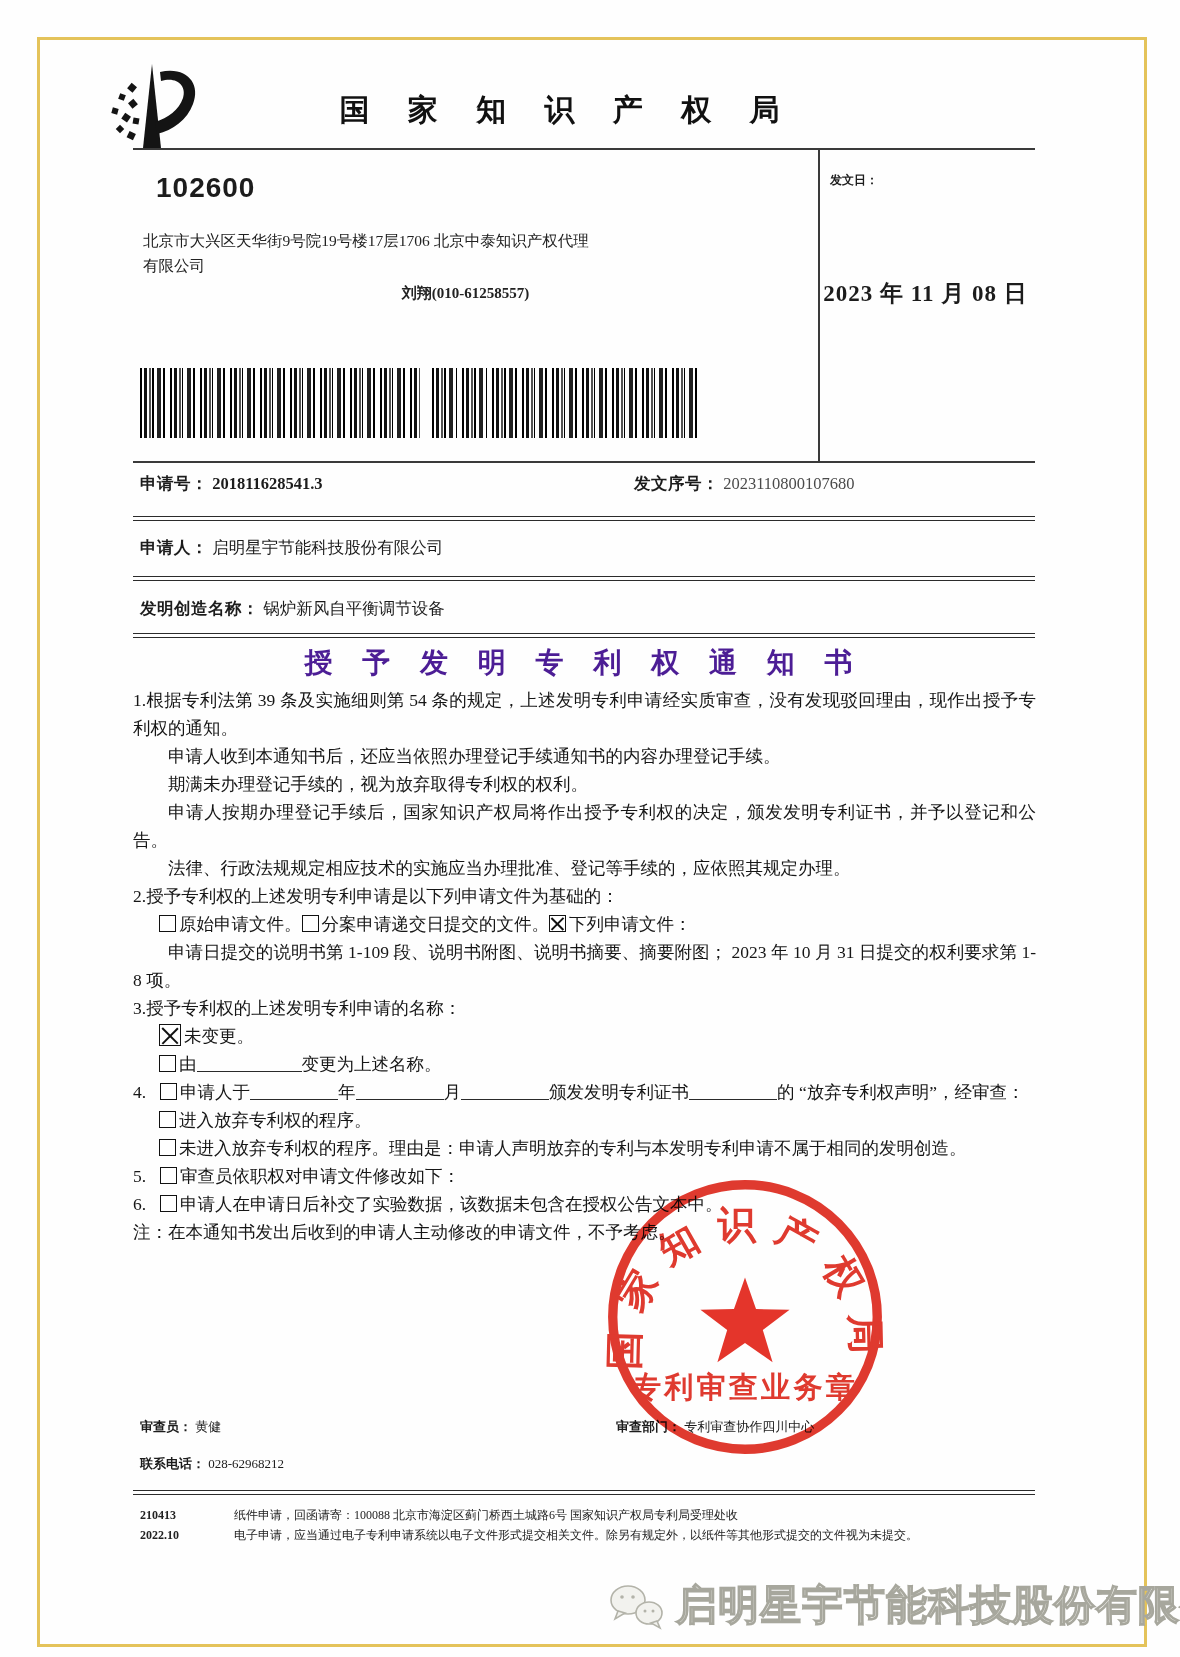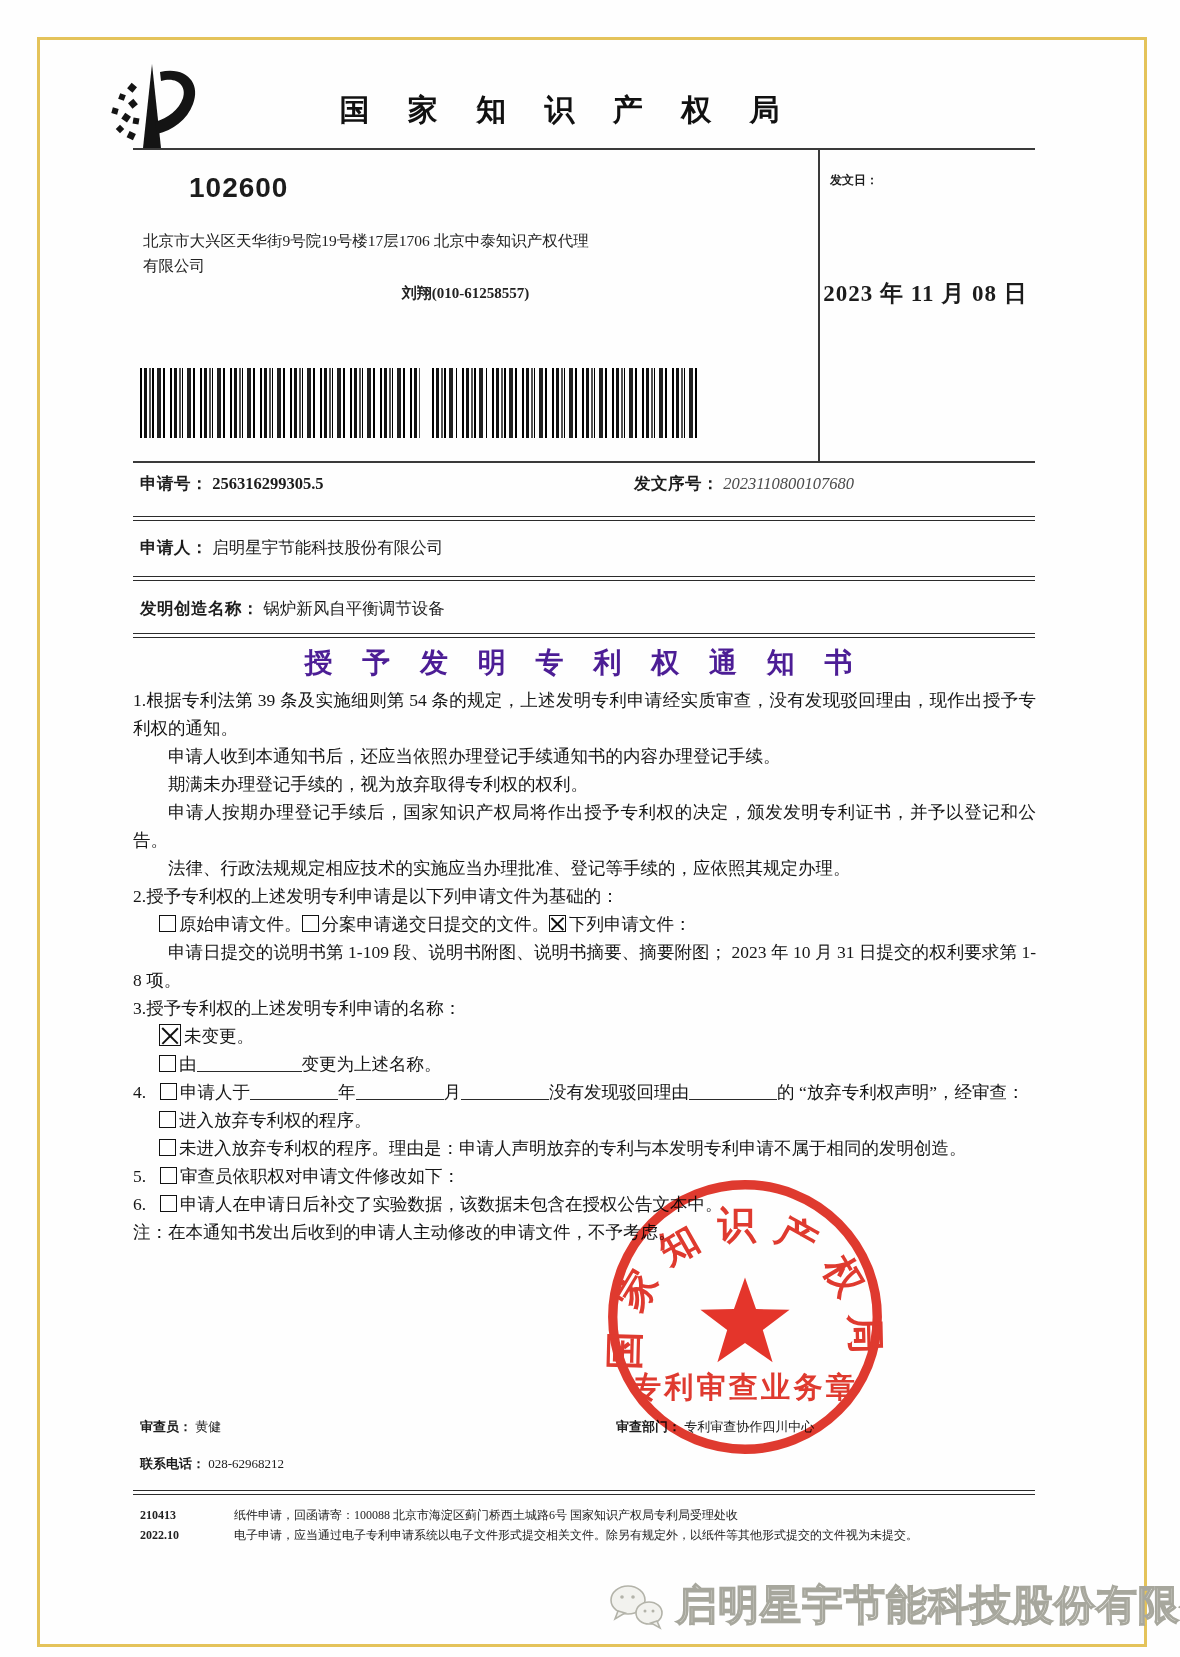--- a/index.html
+++ b/index.html
@@ -10,42 +10,42 @@
   
   .logo{position:absolute;left:103px;top:62px;width:104px;height:92px;z-index:2;}
   .org-title{position:absolute;left:116px;top:90px;width:902px;text-align:center;
              font-size:30px;font-weight:bold;letter-spacing:15px;color:#111;
              font-family:"Liberation Sans","DejaVu Sans",sans-serif;}
   .sline{position:absolute;left:133px;width:902px;border-top:2.4px solid #3a3a3a;z-index:2;}
   .dline{position:absolute;left:133px;width:902px;height:3.4px;
          border-top:1.8px solid #2b2b2b;border-bottom:1.8px solid #2b2b2b;z-index:2;}
   .vline{position:absolute;left:818px;top:150px;height:313px;border-left:2.2px solid #3a3a3a;z-index:2;}
   
-  .postal{position:absolute;left:189px;top:172px;font-size:28px;font-weight:bold;letter-spacing:1px;
+  .postal{position:absolute;left:156px;top:172px;font-size:28px;font-weight:bold;letter-spacing:1px;
           font-family:"Liberation Sans","DejaVu Sans",sans-serif;text-align:center;}
   .addr{position:absolute;left:143px;top:228px;width:645px;text-align:left;
         font-size:15.5px;font-weight:400;line-height:25px;color:#222;}
   .contact{position:absolute;left:143px;top:284px;width:645px;text-align:center;
            font-size:15px;font-weight:600;color:#222;}
   .disp-label{position:absolute;left:830px;top:172px;font-size:12px;font-weight:bold;}
   .disp-date{position:absolute;left:818px;top:278px;width:215px;text-align:center;
              font-size:23px;font-weight:600;letter-spacing:1px;}
   
   .barcode{position:absolute;top:368px;height:70px;z-index:2;
     background:repeating-linear-gradient(90deg,#000 0 2px,#fff 2px 4px,#111 4px 7px,#fff 7px 9px,
       #555 9px 11px,#fff 11px 12px,#000 12px 13.5px,#fff 13.5px 17px,#222 17px 21px,#fff 21px 23.5px,
       #000 23.5px 25px,#fff 25px 30px);}
   .bc1{left:140px;width:280px;}
   .bc2{left:432px;width:268px;}
   
   .mrow{position:absolute;left:140px;width:895px;font-size:16.5px;z-index:2;}
   .mrow b{font-family:"Liberation Sans","DejaVu Sans",sans-serif;font-weight:bold;letter-spacing:.5px;}
   .mrow .val-b{font-weight:bold;}
   .mrow .right{position:absolute;left:494px;top:0;}
-  .gray{color:#4a4a4a;font-style:italic;}
+  .gray{color:#4a4a4a;}
   
   .doc-title{position:absolute;left:133px;top:644px;width:902px;text-align:center;
              font-size:28px;font-weight:bold;letter-spacing:11px;color:#4c1d95;
              font-family:"Liberation Sans","DejaVu Sans",sans-serif;}
   .body{position:absolute;left:133px;top:686px;width:903px;font-size:17.5px;line-height:28px;
         text-align:justify;color:#161616;z-index:2;}
   .body p{margin:0;}
   .ti2{text-indent:2em;}
   .pl26{padding-left:26px;}
   .num{display:inline-block;width:27px;}
@@ -114,21 +114,21 @@
   <div class="disp-label">发文日：</div>
   <div class="disp-date">2023 年 11 月 08 日</div>
 
   <div class="barcode bc1"></div>
   <div class="barcode bc2"></div>
 
   <div class="sline" style="top:461px;"></div>
 
   <div class="mrow" style="top:473px;">
     <b>申请号：</b>
-    <span class="val-b">256316299305.5</span>
+    <span class="val-b">201811628541.3</span>
     <span class="right">
       <b>发文序号：</b>
       <span class="gray">2023110800107680</span>
     </span>
   </div>
 
   <div class="dline" style="top:516px;"></div>
 
   <div class="mrow" style="top:537px;">
     <b>申请人：</b>
@@ -158,21 +158,21 @@
     </p>
     <p class="ti2">申请日提交的说明书第 1-109 段、说明书附图、说明书摘要、摘要附图； 2023 年 10 月 31 日提交的权利要求第 1-8 项。</p>
     <p>3.授予专利权的上述发明专利申请的名称：</p>
     <p class="pl26">
       <span class="cbx lg checked"></span><span>未变更。</span>
     </p>
     <p class="pl26">
       <span class="cbx"></span><span>由</span><span class="blank w110"></span><span>变更为上述名称。</span>
     </p>
     <p>
-      <span class="num">4.</span><span class="cbx"></span><span>申请人于</span><span class="blank w88"></span><span>年</span><span class="blank w88"></span><span>月</span><span class="blank w88"></span><span>没有发现驳回理由</span><span class="blank w88"></span><span>的 “放弃专利权声明”，经审查：</span>
+      <span class="num">4.</span><span class="cbx"></span><span>申请人于</span><span class="blank w88"></span><span>年</span><span class="blank w88"></span><span>月</span><span class="blank w88"></span><span>颁发发明专利证书</span><span class="blank w88"></span><span>的 “放弃专利权声明”，经审查：</span>
     </p>
     <p class="pl26">
       <span class="cbx"></span><span>进入放弃专利权的程序。</span>
     </p>
     <p class="pl26">
       <span class="cbx"></span><span>未进入放弃专利权的程序。理由是：申请人声明放弃的专利与本发明专利申请不属于相同的发明创造。</span>
     </p>
     <p>
       <span class="num">5.</span><span class="cbx"></span><span>审查员依职权对申请文件修改如下：</span>
     </p>

